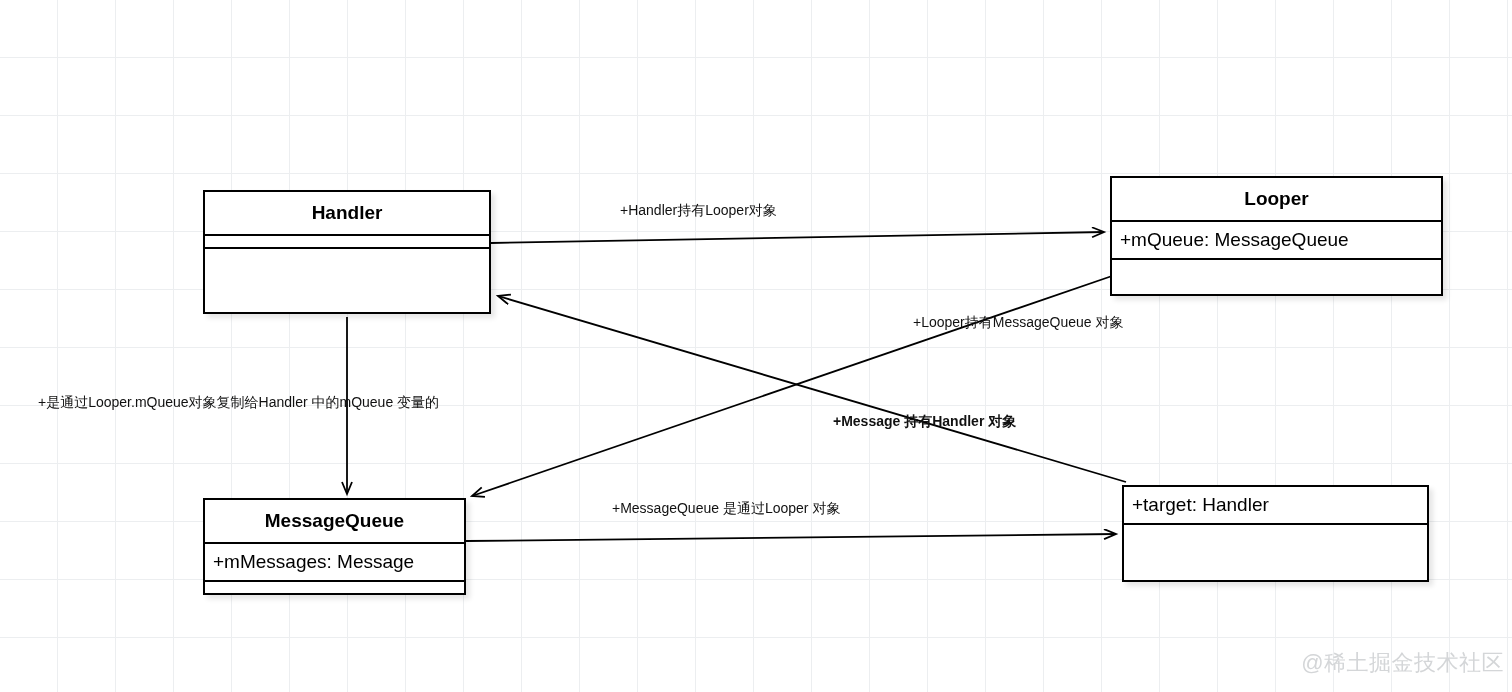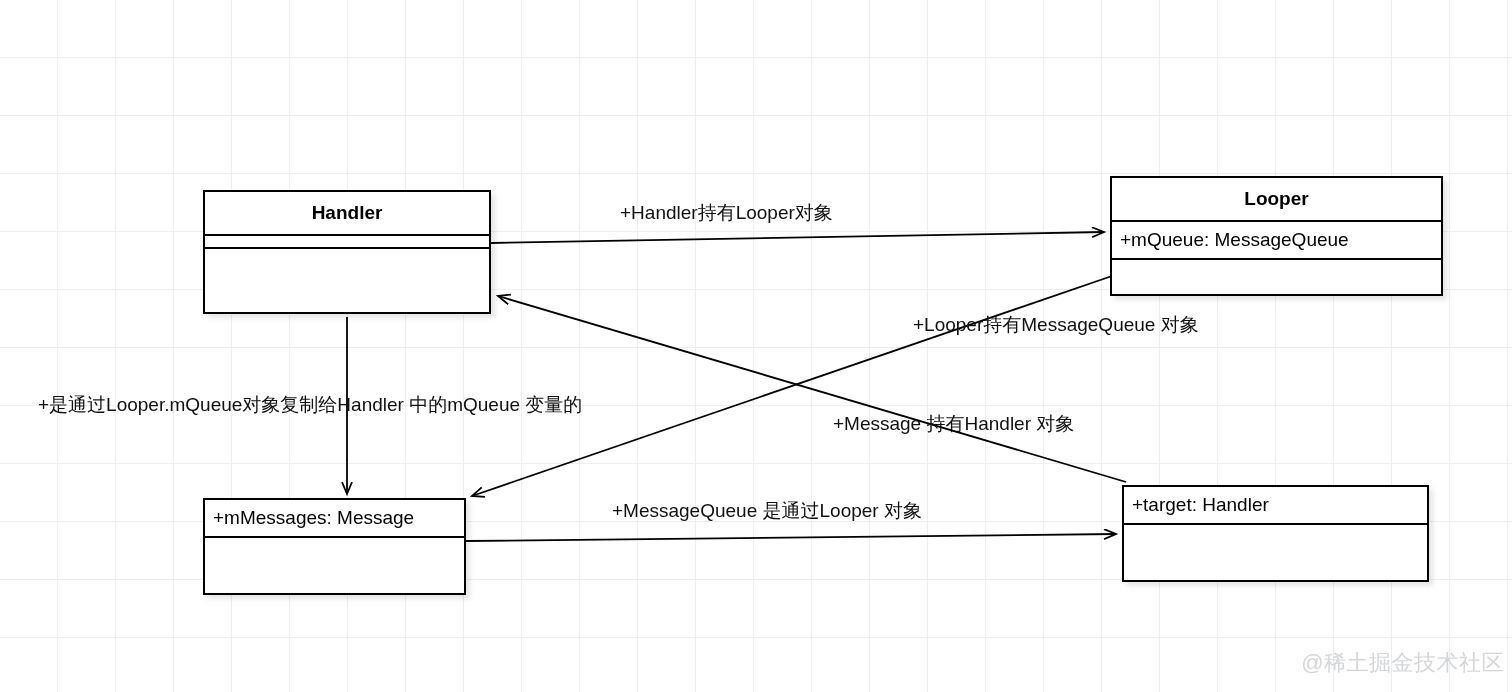--- a/index.html
+++ b/index.html
@@ -61,21 +61,21 @@
     color: #000000;
     line-height: 1.33;
     white-space: nowrap;
   }
   .uml-ops {
     box-sizing: border-box;
     height: 21px;
   }
   .edge-label {
     position: absolute;
-    font-size: 19px;
+    font-size: 14px;
     color: #111111;
     white-space: nowrap;
     line-height: 1.2;
     z-index: 4;
     background: transparent;
   }
   #watermark {
     position: absolute;
     right: 16px;
     bottom: 14px;
@@ -134,38 +134,39 @@
 
   <div class="uml-class" style="left:1110px; top:176px; width:333px; height:120px;">
     <div class="uml-name">Looper</div>
     <div class="uml-attrs">
       <div class="uml-attr">+mQueue: MessageQueue</div>
     </div>
     <div class="uml-ops"></div>
   </div>
 
   <div class="uml-class" style="left:203px; top:498px; width:263px; height:97px;">
+    <div class="uml-name">MessageQueue</div>
     <div class="uml-attrs">
       <div class="uml-attr">+mMessages: Message</div>
     </div>
     <div class="uml-ops"></div>
   </div>
 
   <div class="uml-class" style="left:1122px; top:485px; width:307px; height:97px;">
     <div class="uml-attrs">
       <div class="uml-attr">+target: Handler</div>
     </div>
     <div class="uml-ops"></div>
   </div>
 
   <div class="edge-label" style="left:620px; top:202px;">+Handler持有Looper对象</div>
 
   <div class="edge-label" style="left:913px; top:314px;">+Looper持有MessageQueue 对象</div>
 
-  <div class="edge-label" style="left:833px; top:413px;">+Message 持有Handler 对象</div>
+  <div class="edge-label" style="left:833px; top:413px;font-weight:bold;">+Message 持有Handler 对象</div>
 
   <div class="edge-label" style="left:38px; top:394px;">+是通过Looper.mQueue对象复制给Handler 中的mQueue 变量的</div>
 
   <div class="edge-label" style="left:612px; top:500px;">+MessageQueue 是通过Looper 对象</div>
 
   <div id="watermark">@稀土掘金技术社区</div>
 
 </div>
 
 </body></html>

